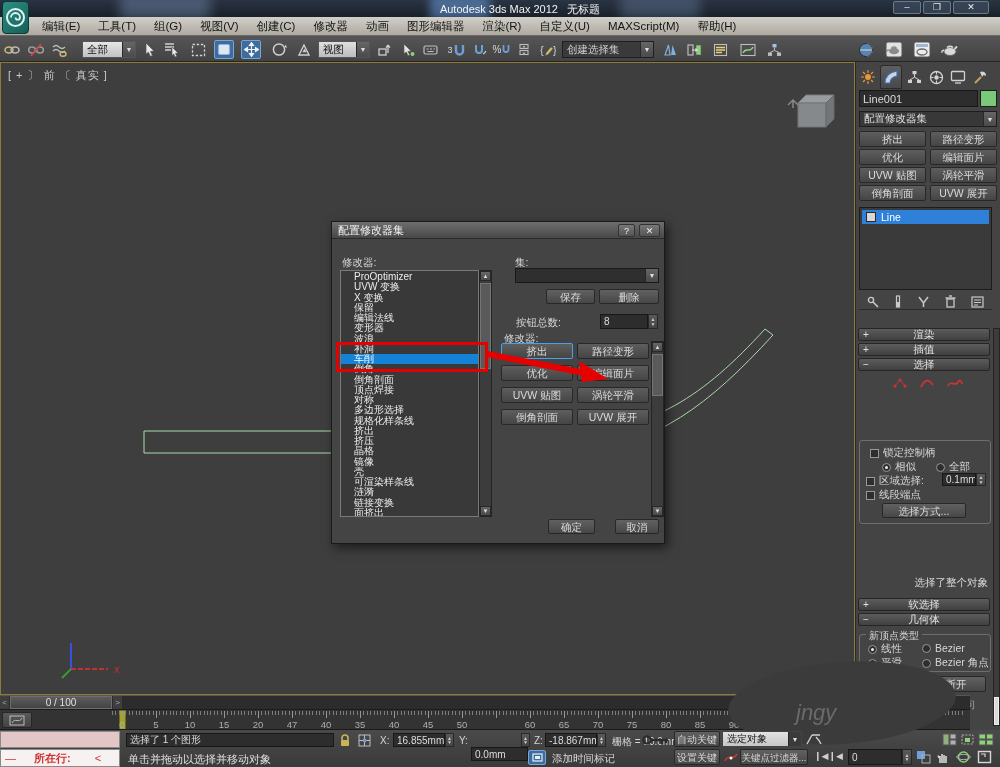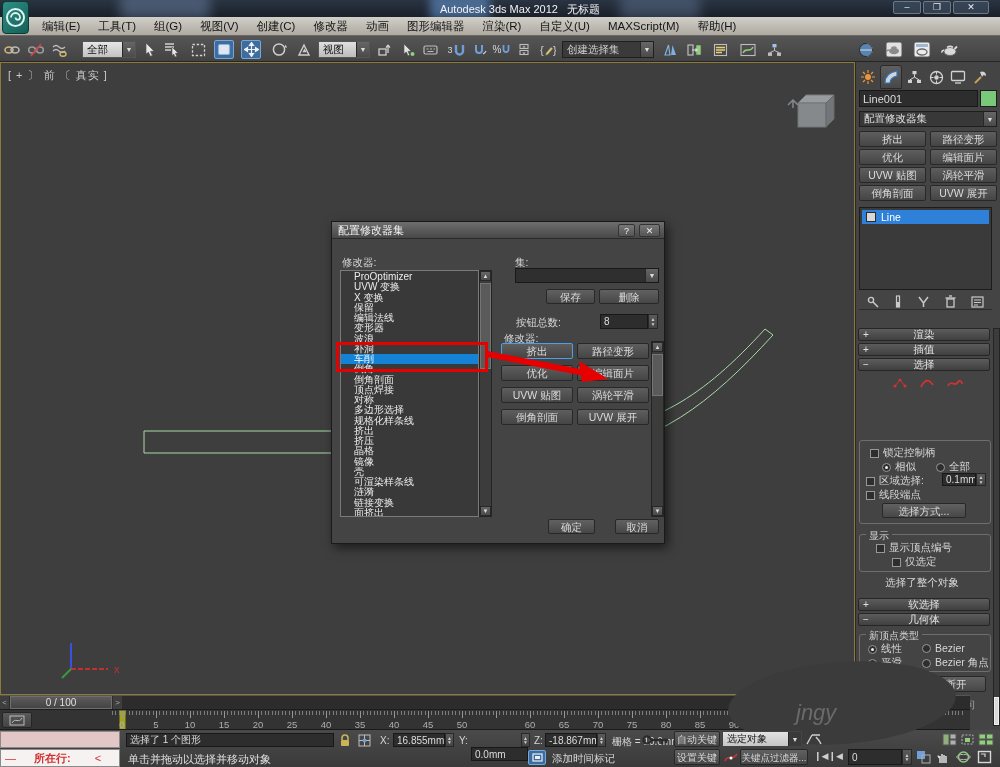--- a/index.html
+++ b/index.html
@@ -418,33 +418,22 @@
         <span>▲</span>
         <span>▼</span>
       </div>
     <div class="row" style="left:6px;top:47px">
         <span class="cb"></span>
         <span>线段端点</span>
       </div>
     <div class="btn abs" style="left:22px;top:62px;width:84px;height:15px;line-height:14px"><span>选择方式...</span></div>
   </div>
 
-  <div class="gbox" style="left:3px;top:472px;width:132px;height:38px">
-    <span class="glabel">显示</span>
-    <div class="row" style="left:16px;top:6px">
-        <span class="cb"></span>
-        <span>显示顶点编号</span>
-      </div>
-    <div class="row" style="left:32px;top:20px">
-        <span class="cb"></span>
-        <span>仅选定</span>
-      </div>
-  </div>
-
-  <div class="abs" style="left:0;top:514px;width:132px;text-align:center;font-size:10.5px;color:#dadada"><span>选择了整个对象</span></div>
+
+  <div class="abs" style="left:0;top:514px;width:132px;text-align:right;font-size:10.5px;color:#dadada"><span>选择了整个对象</span></div>
 
   <div class="rollout" style="top:536px"><span class="pm">+</span><span>软选择</span></div>
   <div class="rollout" style="top:551px"><span class="pm">−</span><span>几何体</span></div>
 
   <div class="gbox" style="left:3px;top:572px;width:132px;height:38px">
     <span class="glabel">新顶点类型</span>
     <div class="row" style="left:8px;top:7px">
         <span class="rb on"></span>
         <span>线性</span>
       </div>
@@ -484,21 +473,21 @@
         <rect x="1" y="1" width="14" height="9" fill="none" stroke="#bbb"></rect>
         <path d="M3,8 C6,2 10,9 13,3" stroke="#bbb" fill="none"></path>
       </svg>
   </div>
   <div class="abs" style="left:119px;top:0;width:7px;height:20px;background:#a3a32e;border:1px solid #6d6d1d"></div>
 <span class="tick-num" style="left: 122px;">0</span>
     <span class="tick-num" style="left: 156px;">5</span>
     <span class="tick-num" style="left: 190px;">10</span>
     <span class="tick-num" style="left: 224px;">15</span>
     <span class="tick-num" style="left: 258px;">20</span>
-    <span class="tick-num" style="left: 292px;">25</span>
+    <span class="tick-num" style="left: 292px;">47</span>
     <span class="tick-num" style="left: 326px;">40</span>
     <span class="tick-num" style="left: 360px;">35</span>
     <span class="tick-num" style="left: 394px;">40</span>
     <span class="tick-num" style="left: 428px;">45</span>
     <span class="tick-num" style="left: 462px;">50</span>
     <span class="tick-num" style="left: 496px; margin-top: 48px;">55</span>
     <span class="tick-num" style="left: 530px; text-align: right;">60</span>
     <span class="tick-num" style="left: 564px;">65</span>
     <span class="tick-num" style="left: 598px;">70</span>
     <span class="tick-num" style="left: 632px;">75</span>

